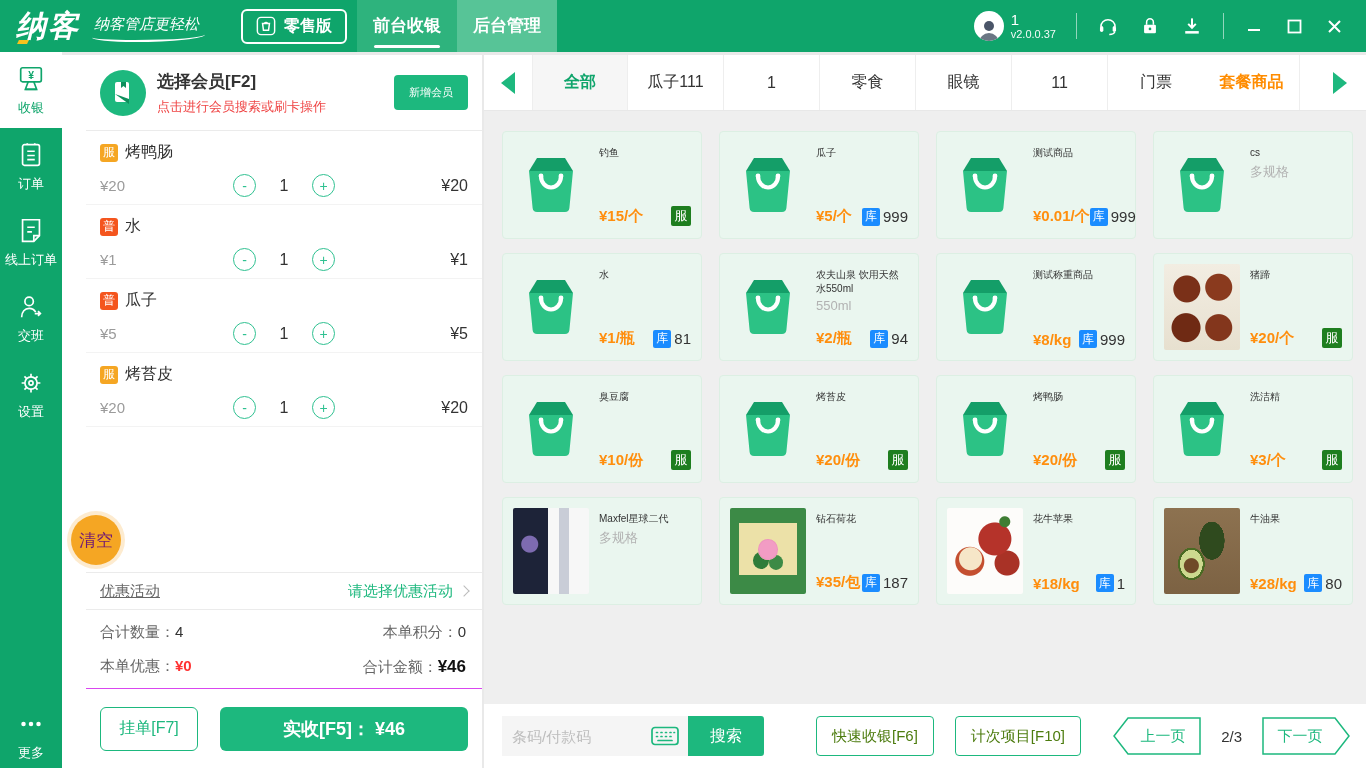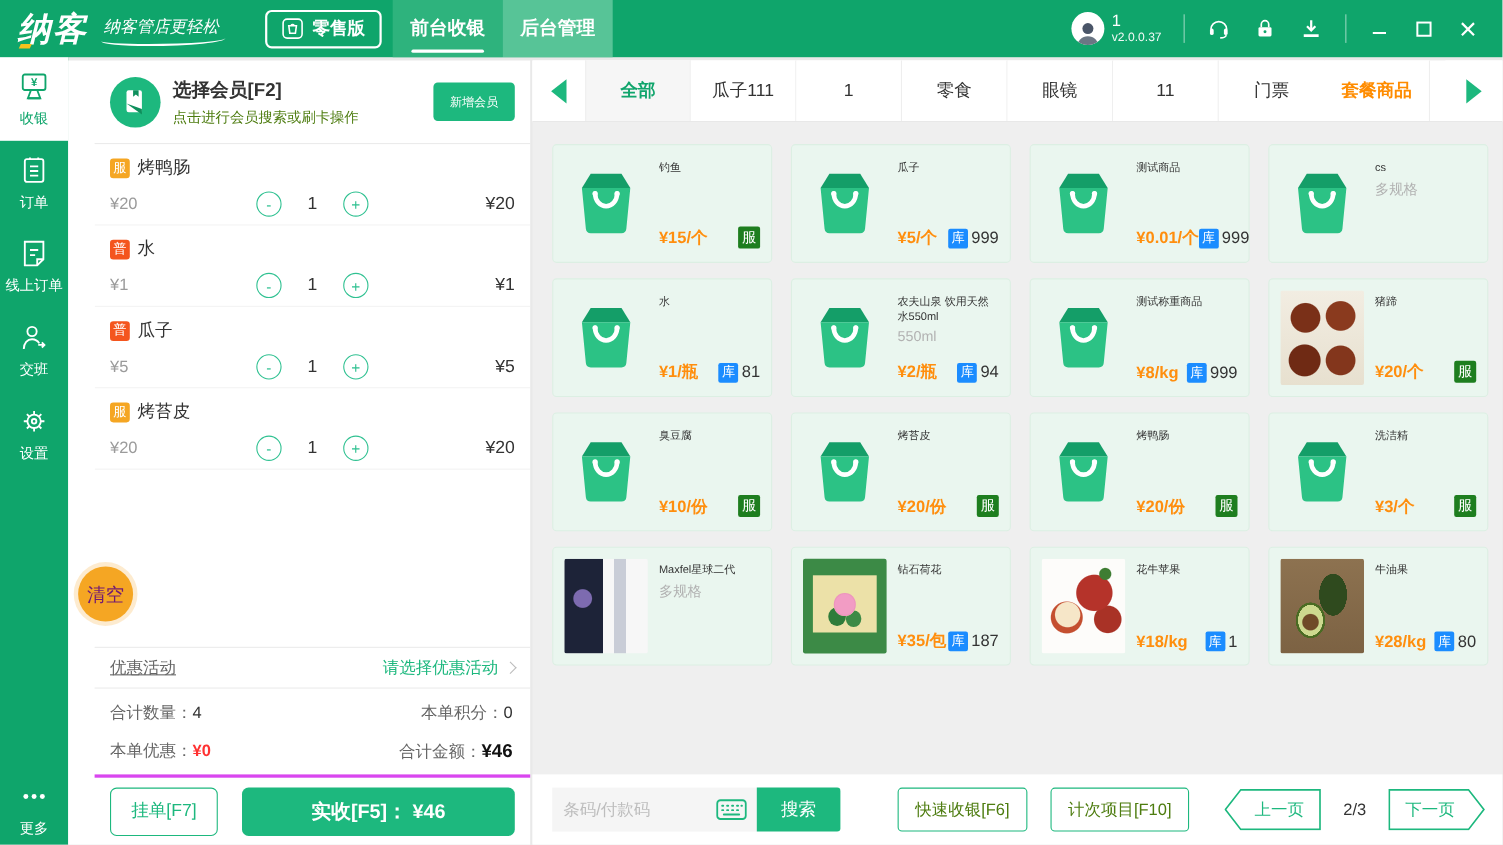--- a/index.html
+++ b/index.html
@@ -35,21 +35,21 @@
   .side-item svg { width:30px; height:30px; }
   .side-item.active { background:#fff; color:#0fa56b; }
   .side-more { margin-top:auto; height:66px; }
 
   
   .cart-panel { position:absolute; left:62px; top:55px; width:420px; bottom:0; background:#fff; display:flex; flex-direction:column;padding-left:24px; }
   .member-row { height:76px; display:flex; align-items:center; padding:0 14px; border-bottom:1px solid #ebebeb; flex:none; }
   .member-icon { width:46px; height:46px; border-radius:50%; background:#1db87e; display:flex; align-items:center; justify-content:center; flex:none; cursor:pointer; }
   .member-texts { margin-left:11px; cursor:pointer; }
   .member-title { font-size:17px; font-weight:bold; color:#333; }
-  .member-sub { font-size:13px; color:#4d7c0f; margin-top:5px; }
+  .member-sub { font-size:13px; color:#ef4444; margin-top:5px; }
   .add-member-btn { margin-left:auto; background:#1db87e; color:#fff; border:none; border-radius:4px; font-size:11px; padding:10px 15px; cursor:pointer; }
 
   .cart-list { flex:1; overflow:hidden; }
   .cart-item { height:74px; padding:11px 14px 0; border-bottom:1px solid #f3f3f3; }
   .ci-top { display:flex; align-items:center; gap:7px; font-size:16px; color:#333; }
   .ci-badge { width:18px; height:18px; border-radius:3px; color:#fff; font-size:12px; display:flex; align-items:center; justify-content:center; flex:none; }
   .ci-badge.service { background:#f5a623; }
   .ci-badge.normal { background:#f4551e; }
   .ci-bottom { display:flex; align-items:center; margin-top:11px; }
   .ci-price { color:#9b9b9b; font-size:15px; width:88px; }
@@ -64,21 +64,21 @@
   .promo-label { color:#666;text-decoration:underline; }
   .promo-action { margin-left:auto; color:#1db87e; cursor:pointer; display:flex; align-items:center; gap:7px; }
   .chevron { width:8px; height:8px; border-top:1px solid #bbb; border-right:1px solid #bbb; transform:rotate(45deg); }
 
   .summary { flex:none; padding:13px 16px 11px 14px; display:grid; grid-template-columns:1fr 1fr; row-gap:15px; font-size:15px; color:#666; }
   .sum-val { color:#333; }
   .sum-right { text-align:right; }
   .sum-discount { color:#ff3232; font-weight:bold; }
   .sum-total { color:#111; font-weight:bold; font-size:17px; }
 
-  .cart-footer { flex:none; height:64px; border-top:3px solid #d946ef; display:flex; align-items:center; padding:0 14px; gap:22px; }
+  .cart-footer { flex:none; height:80px; border-top:1px solid #d946ef; display:flex; align-items:center; padding:0 14px; gap:22px; }
   .hold-btn { width:98px; height:44px; border:1px solid #1db87e; color:#1db87e; background:#fff; border-radius:6px; font-size:16px; cursor:pointer; }
   .pay-btn { flex:1; height:44px; border:none; background:#1db87e; color:#fff; border-radius:6px; font-size:18px; font-weight:bold; cursor:pointer; }
 
   
   .main-panel { position:absolute; left:484px; top:55px; right:0; bottom:0; display:flex; flex-direction:column; background:#efefef; }
   .category-bar { flex:none; height:56px; background:#fff; display:flex; align-items:stretch; border-bottom:1px solid #e8e8e8; }
   .cat-arrow { width:48px; display:flex; align-items:center; justify-content:center; cursor:pointer; background:#fff; border:none; }
   .cat-arrow.right { margin-left:auto; width:52px; }
   .tri-left { width:0; height:0; border-top:11px solid transparent; border-bottom:11px solid transparent; border-right:14px solid #1db87e; }
   .tri-right { width:0; height:0; border-top:11px solid transparent; border-bottom:11px solid transparent; border-left:14px solid #1db87e; }

